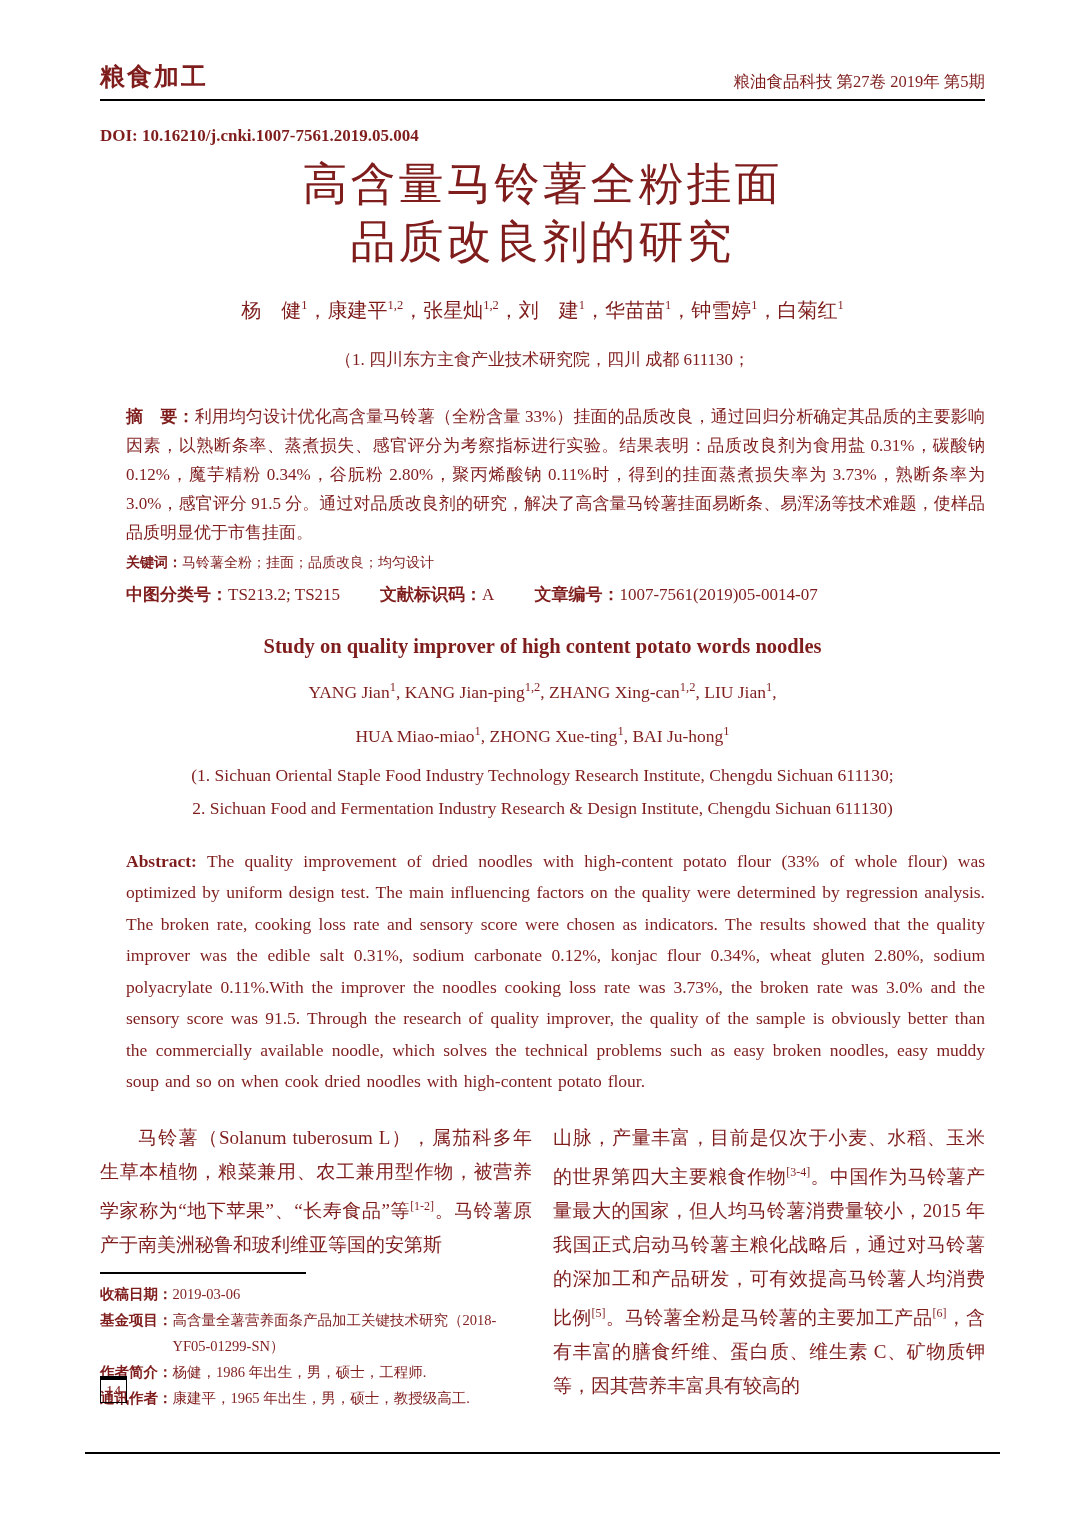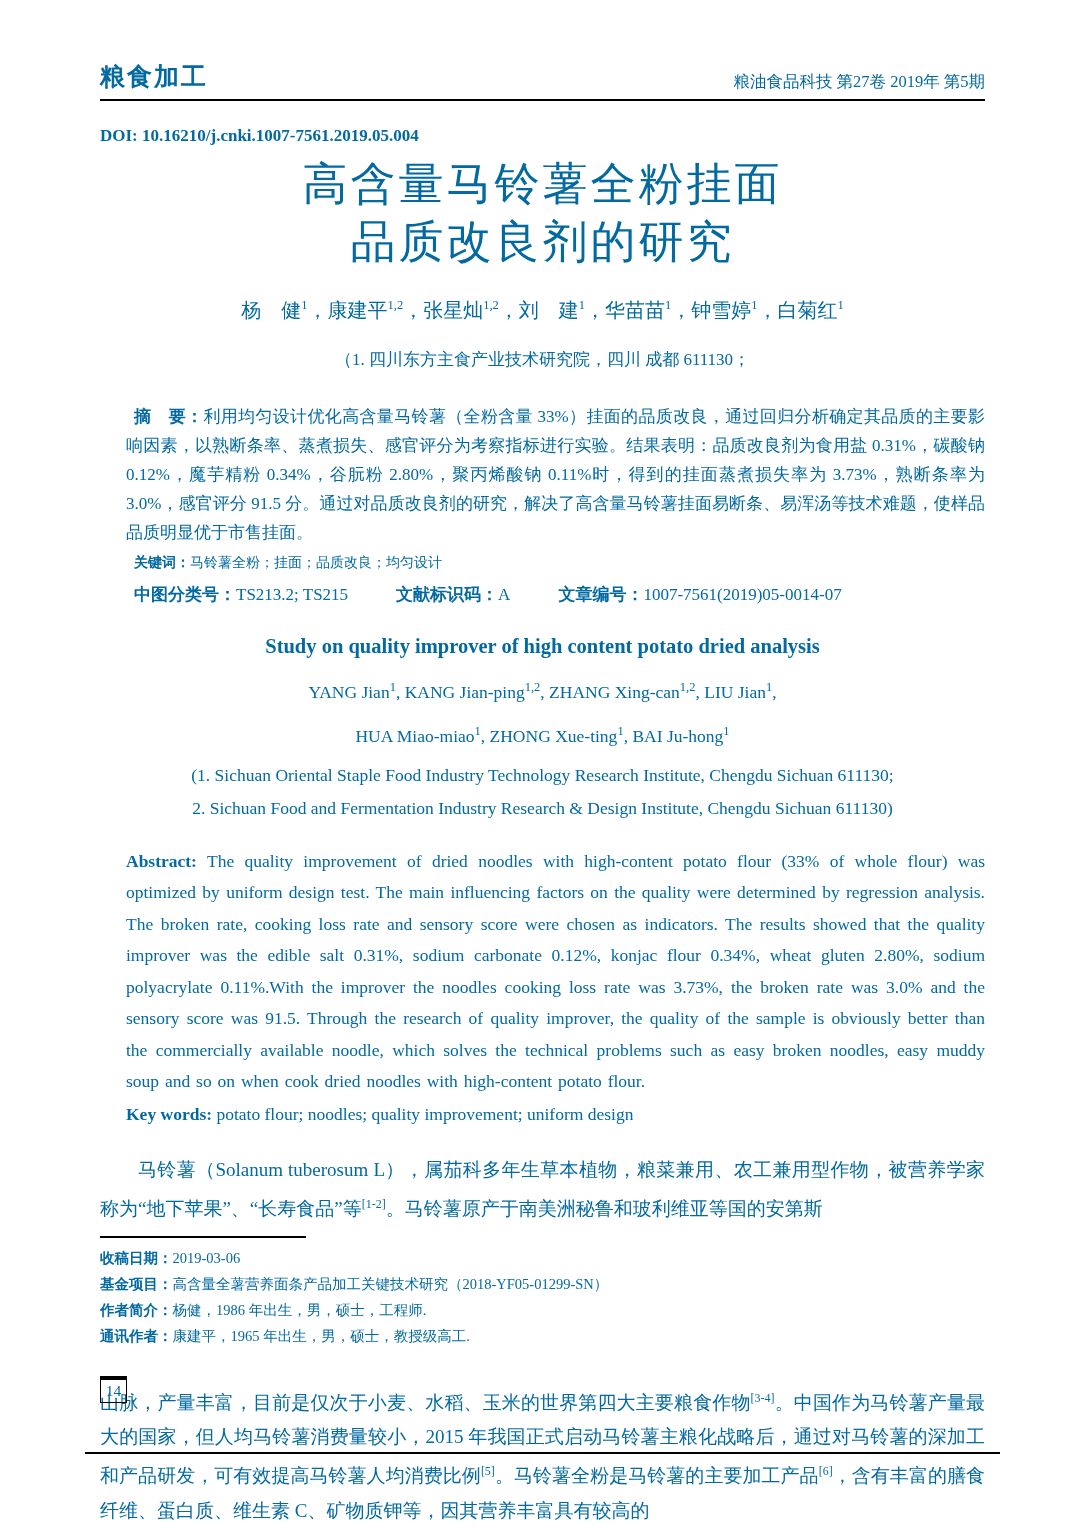--- a/index.html
+++ b/index.html
@@ -2,21 +2,21 @@
 <html><head>
 <meta charset="utf-8">
 <style>
   * { margin:0; padding:0; box-sizing:border-box; }
   html,body { background:#888; }
   .page {
     position:relative;
     width:1084px; height:1535px;
     margin:0 auto;
     background:#ffffff;
-    color:#0369a1;
+    color:#7f1d1d;
     font-family:"Liberation Serif","DejaVu Serif",serif;
     overflow:hidden;
   }
   .content { padding:60px 99px 0 100px; }
 
   
   .hdr {
     display:flex; justify-content:space-between; align-items:flex-end;
     border-bottom:2.5px solid #000; padding-bottom:6px;
   }
@@ -39,39 +39,39 @@
   .authors-cn sup, .authors-en sup { font-size:12.5px; }
   .affil-cn { margin-top:18px; text-align:center; font-size:17px; line-height:36px; }
 
   
   .abs-cn {
     margin:24px 0 0 26px; text-align:justify;
     font-size:17px; line-height:29px;
   }
   .lbl-hei {
     font-family:"Liberation Sans","DejaVu Sans",sans-serif;
-    font-weight:bold; font-style:normal;margin-left:8px;
+    font-weight:bold; font-style:normal;
   }
   .kw-cn { margin:1px 0 0 26px; font-size:14px; line-height:29px; }
   .clc-row { margin:3px 0 0 26px; font-size:17px; line-height:29px; }
   .clc-row .grp { margin-right:40px; }
 
   
   .title-en { margin-top:26px; text-align:center; font-weight:bold; font-size:20.5px; }
   .authors-en { margin-top:10px; text-align:center; font-size:17.5px; line-height:39px; }
   .affil-en { margin-top:3px; text-align:center; font-size:17.5px; line-height:33px; }
   .abs-en {
     margin:21px 0 0 26px; text-align:justify;
     font-size:17.5px; line-height:31.5px;
     word-spacing:1.5px;
   }
   .kw-en { margin:1px 0 0 26px; font-size:17.5px; line-height:31px; }
 
   
-  .cols { display:flex; gap:32px; margin-top:23px;flex-direction:column; }
+  .cols { display:flex; gap:21px; margin-top:23px; }
   .col { flex:1 1 0; min-width:0; }
   .body-para { font-size:19px; line-height:34px; text-align:justify; }
   .body-para.indent { text-indent:2em; }
   .body-para sup.ref { font-size:12px; }
 
   
   .footnote { margin-top:10px; }
   .fn-rule { width:206px; border-top:2px solid #000; margin-bottom:7px; }
   .fn-row { display:flex; font-size:14.5px; line-height:26px; }
   .fn-label {
@@ -115,35 +115,34 @@
     <div class="affil-cn">
       <div>（1. 四川东方主食产业技术研究院，四川 成都 611130；</div>
     </div>
 
     <p class="abs-cn"><span class="lbl-hei">摘　要：</span><span>利用均匀设计优化高含量马铃薯（全粉含量 33%）挂面的品质改良，通过回归分析确定其品质的主要影响因素，以熟断条率、蒸煮损失、感官评分为考察指标进行实验。结果表明：品质改良剂为食用盐 0.31%，碳酸钠 0.12%，魔芋精粉 0.34%，谷朊粉 2.80%，聚丙烯酸钠 0.11%时，得到的挂面蒸煮损失率为 3.73%，熟断条率为 3.0%，感官评分 91.5 分。通过对品质改良剂的研究，解决了高含量马铃薯挂面易断条、易浑汤等技术难题，使样品品质明显优于市售挂面。</span></p>
 
     <p class="kw-cn"><span class="lbl-hei">关键词：</span><span>马铃薯全粉；挂面；品质改良；均匀设计</span></p>
 
     <p class="clc-row"><span class="grp"><span class="lbl-hei">中图分类号：</span><span>TS213.2; TS215</span></span><span class="grp"><span class="lbl-hei">文献标识码：</span><span>A</span></span><span class="grp"><span class="lbl-hei">文章编号：</span><span>1007-7561(2019)05-0014-07</span></span></p>
 
-    <div class="title-en">Study on quality improver of high content potato dried analysis</div>
+    <div class="title-en">Study on quality improver of high content potato words noodles</div>
 
     <div class="authors-en">
       <div><span>YANG Jian</span><sup>1</sup><span>, </span><span>KANG Jian-ping</span><sup>1,2</sup><span>, </span><span>ZHANG Xing-can</span><sup>1,2</sup><span>, </span><span>LIU Jian</span><sup>1</sup><span>,</span></div>
       <div><span>HUA Miao-miao</span><sup>1</sup><span>, </span><span>ZHONG Xue-ting</span><sup>1</sup><span>, </span><span>BAI Ju-hong</span><sup>1</sup><span></span></div>
     </div>
 
     <div class="affil-en">
       <div>(1. Sichuan Oriental Staple Food Industry Technology Research Institute, Chengdu Sichuan 611130;</div>
       <div>2. Sichuan Food and Fermentation Industry Research &amp; Design Institute, Chengdu Sichuan 611130)</div>
     </div>
 
     <p class="abs-en"><b>Abstract:</b><span> The quality improvement of dried noodles with high-content potato flour (33% of whole flour) was optimized by uniform design test. The main influencing factors on the quality were determined by regression analysis. The broken rate, cooking loss rate and sensory score were chosen as indicators. The results showed that the quality improver was the edible salt 0.31%, sodium carbonate 0.12%, konjac flour 0.34%, wheat gluten 2.80%, sodium polyacrylate 0.11%.With the improver the noodles cooking loss rate was 3.73%, the broken rate was 3.0% and the sensory score was 91.5. Through the research of quality improver, the quality of the sample is obviously better than the commercially available noodle, which solves the technical problems such as easy broken noodles, easy muddy soup and so on when cook dried noodles with high-content potato flour.</span></p>
 
-    <p class="kw-en"><b>Key words:</b><span> potato flour; noodles; quality improvement; uniform design</span></p>
 
     <div class="cols">
       <div class="col">
         <p class="body-para indent"><span>马铃薯（Solanum tuberosum L），属茄科多年生草本植物，粮菜兼用、农工兼用型作物，被营养学家称为“地下苹果”、“长寿食品”等</span><sup class="ref">[1-2]</sup><span>。马铃薯原产于南美洲秘鲁和玻利维亚等国的安第斯</span></p>
         <div class="footnote">
           <div class="fn-rule"></div>
           <div class="fn-row">
               <span class="fn-label">收稿日期：</span>
               <span class="fn-text">2019-03-06</span>
             </div>

